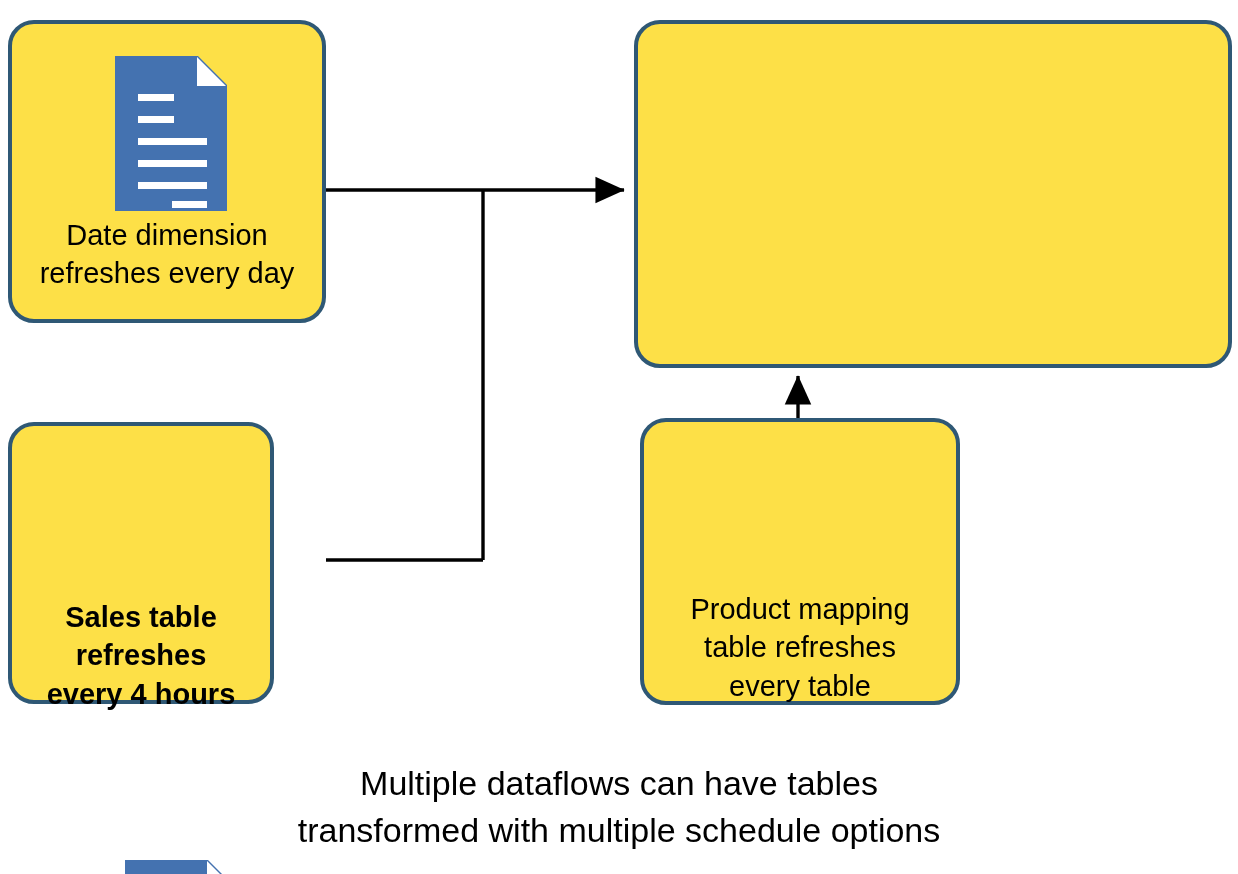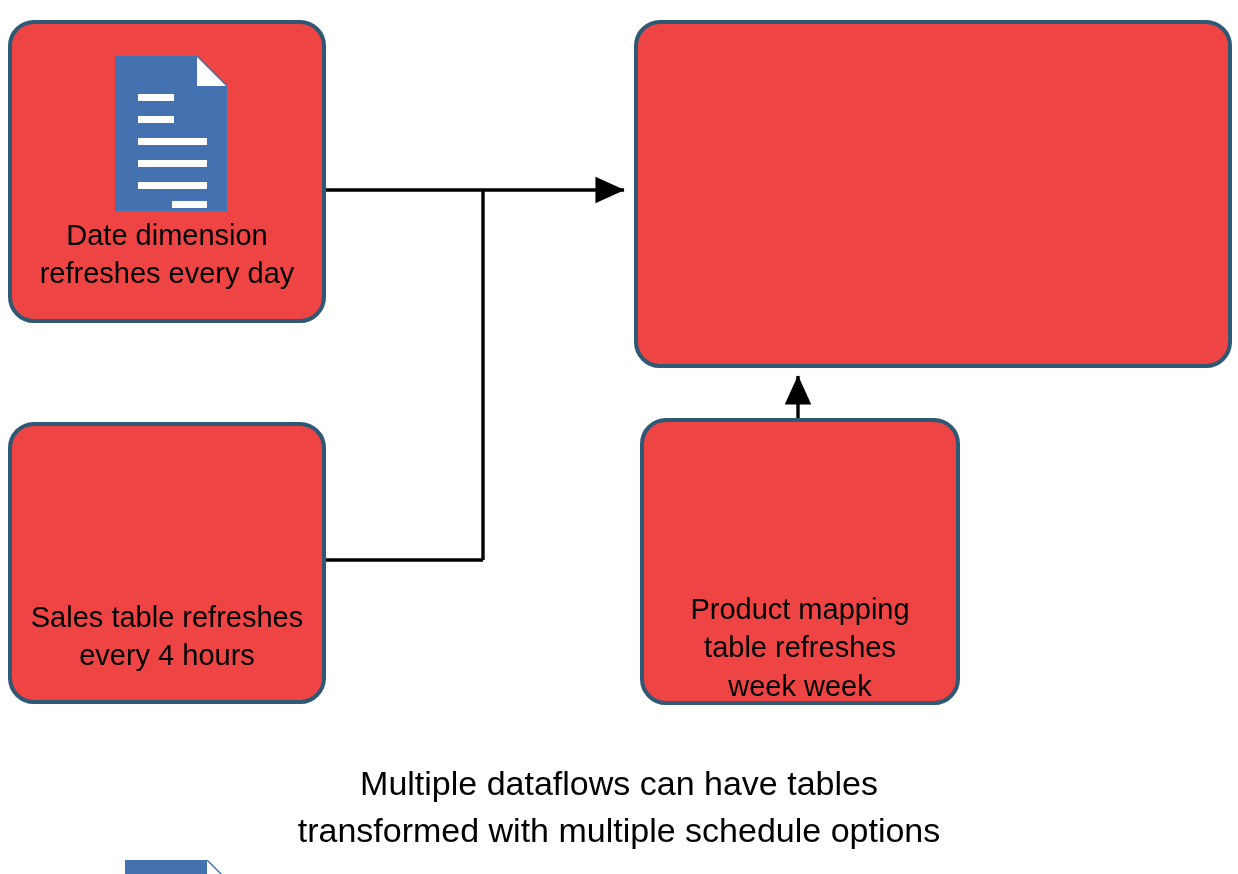--- a/index.html
+++ b/index.html
@@ -15,24 +15,24 @@
     font-family: "Liberation Sans", "DejaVu Sans", sans-serif;
     color: #000000;
   }
 
   
   .box {
     position: absolute;
     box-sizing: border-box;
     border: 4px solid #2f5875;
     border-radius: 26px;
-    background: #ef4444;
+    background: #fde047;
   }
   #box-date-dimension { left: 8px;  top: 20px;  width: 318px; height: 303px; }
-  #box-sales-table    { left: 8px;  top: 422px; width: 318px; height: 282px; }
+  #box-sales-table    { left: 8px;  top: 422px; width: 266px; height: 282px; font-weight: bold; }
   #box-product-map    { left: 640px; top: 418px; width: 320px; height: 287px; }
   #box-sales-pbix     { left: 634px; top: 20px;  width: 598px; height: 348px; }
 
   
   .box-label {
     position: absolute;
     left: 0;
     width: 100%;
     text-align: center;
     font-size: 29px;
@@ -128,21 +128,21 @@
     <rect x="57" y="145" width="35" height="7" fill="#ffffff"></rect>
   </svg>
   <div class="box-label" id="label-sales-table">Sales table refreshes
 every 4 hours</div>
 </div>
 
 <div class="box" id="box-product-map">
 
   <div class="box-label" id="label-product-map">Product mapping
 table refreshes
-week week</div>
+every table</div>
 </div>
 
 <div class="box" id="box-sales-pbix">
 
   
 
   
 
   
 

